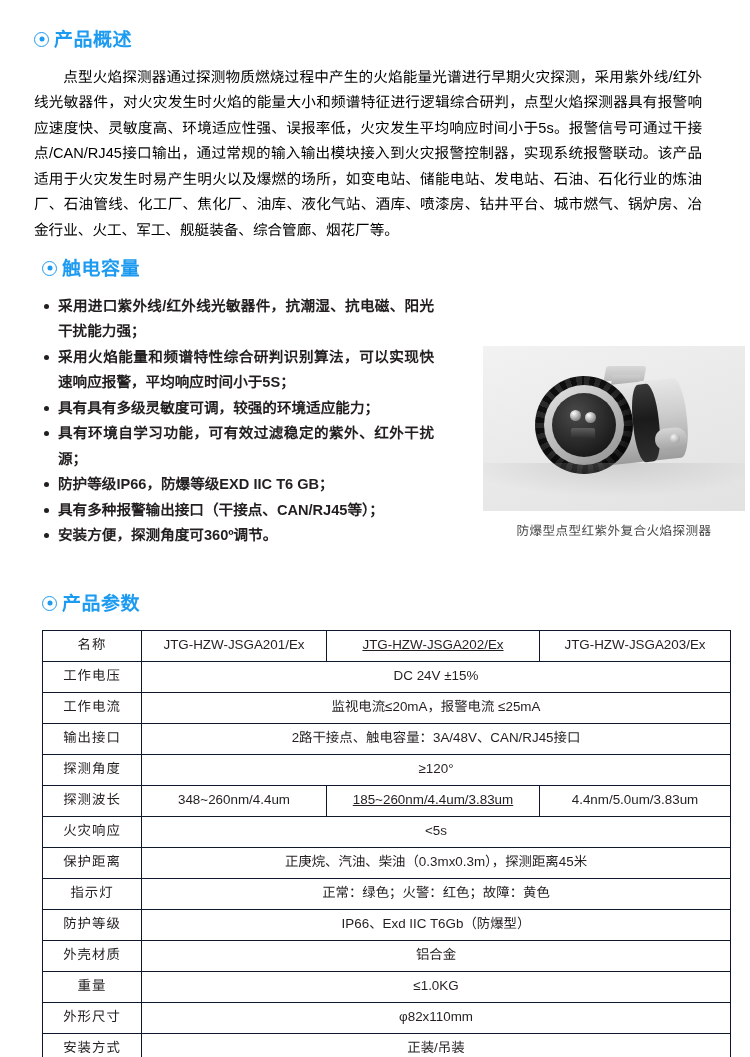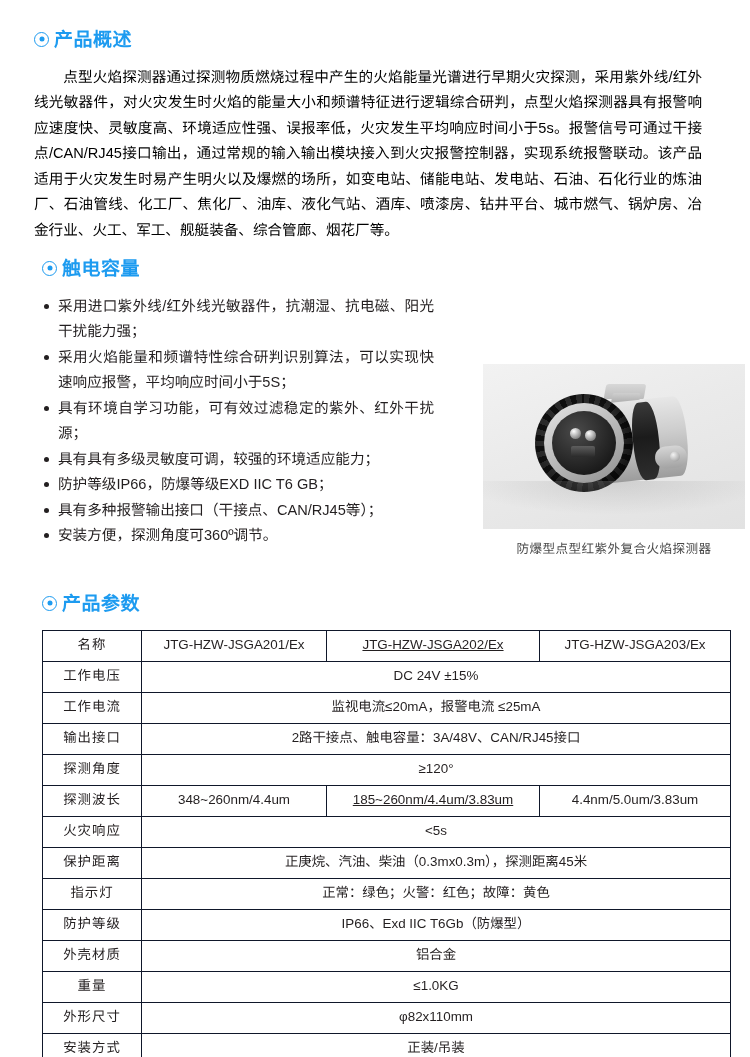--- a/index.html
+++ b/index.html
@@ -78,20 +78,21 @@
     position: absolute;
     left: 42px;
     top: 243px;
     width: 668px;
   }
   #features-list {
     margin: 14px 0 0 0;
     padding: 0;
     list-style: none;
     width: 392px;
+    font-weight: bold;
   }
   #features-list li {
     position: relative;
     padding-left: 16px;
     font-size: 14.6px;
     line-height: 25.5px;
     color: #231f20;
     text-align: justify;
   }
   #features-list li::before {
@@ -102,21 +103,21 @@
     width: 5px;
     height: 5px;
     border-radius: 50%;
     background: #231f20;
   }
 
   
   #product-figure {
     position: absolute;
     left: 443px;
-    top: 348px;
+    top: 330px;
     width: 262px;
   }
   .product-image-panel {
     position: relative;
     width: 262px;
     height: 165px;
     background: linear-gradient(160deg, #f2f2f2 0%, #eaeaea 45%, #e2e2e2 100%);
     overflow: hidden;
   }
   .product-image-panel::after {
@@ -301,22 +302,22 @@
   </section>
 
   <section id="features-section">
     <h2 class="section-heading">
       <span class="heading-marker"></span>
       <span>触电容量</span>
     </h2>
     <ul id="features-list">
         <li>采用进口紫外线/红外线光敏器件，抗潮湿、抗电磁、阳光干扰能力强；</li>
         <li>采用火焰能量和频谱特性综合研判识别算法，可以实现快速响应报警，平均响应时间小于5S；</li>
+        <li>具有具有多级灵敏度可调，较强的环境适应能力；</li>
         <li>具有环境自学习功能，可有效过滤稳定的紫外、红外干扰源；</li>
-        <li>具有具有多级灵敏度可调，较强的环境适应能力；</li>
         <li>防护等级IP66，防爆等级EXD IIC T6 GB；</li>
         <li>具有多种报警输出接口（干接点、CAN/RJ45等）；</li>
         <li>安装方便，探测角度可360º调节。</li>
       </ul>
   </section>
 
   <figure id="product-figure">
     <div class="product-image-panel">
       <div class="device">
         <div class="dev-bracket"></div>

